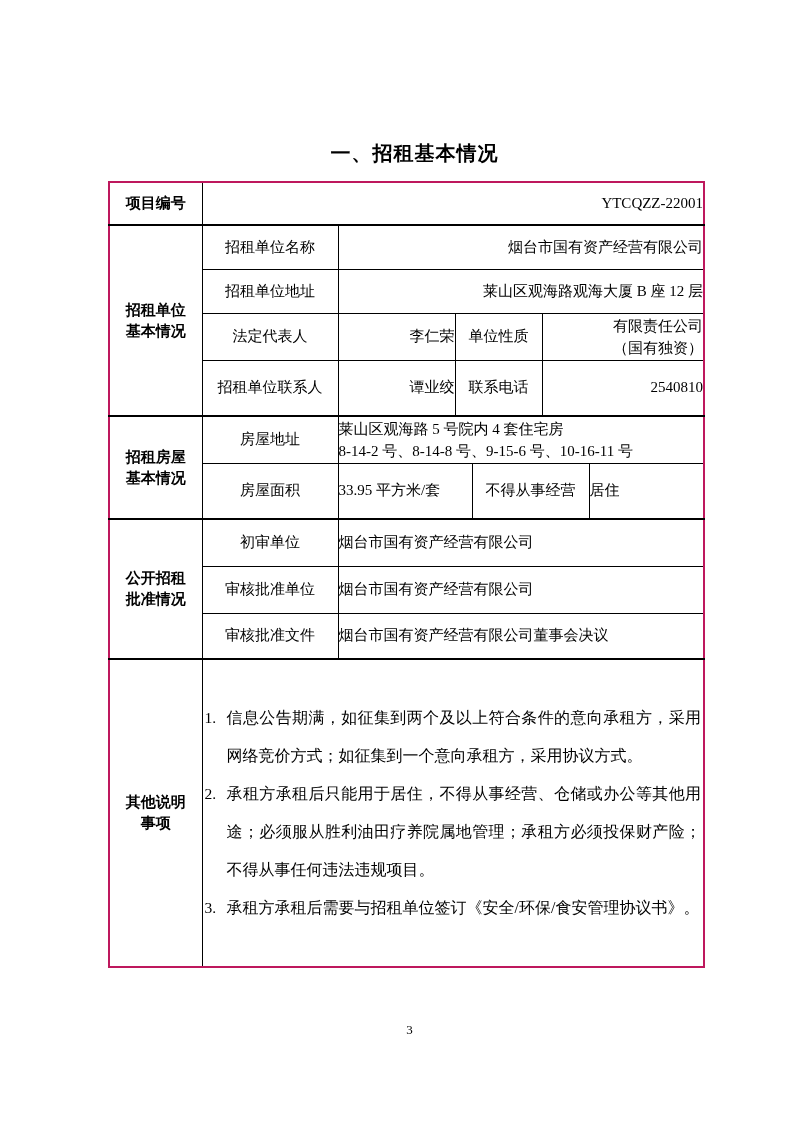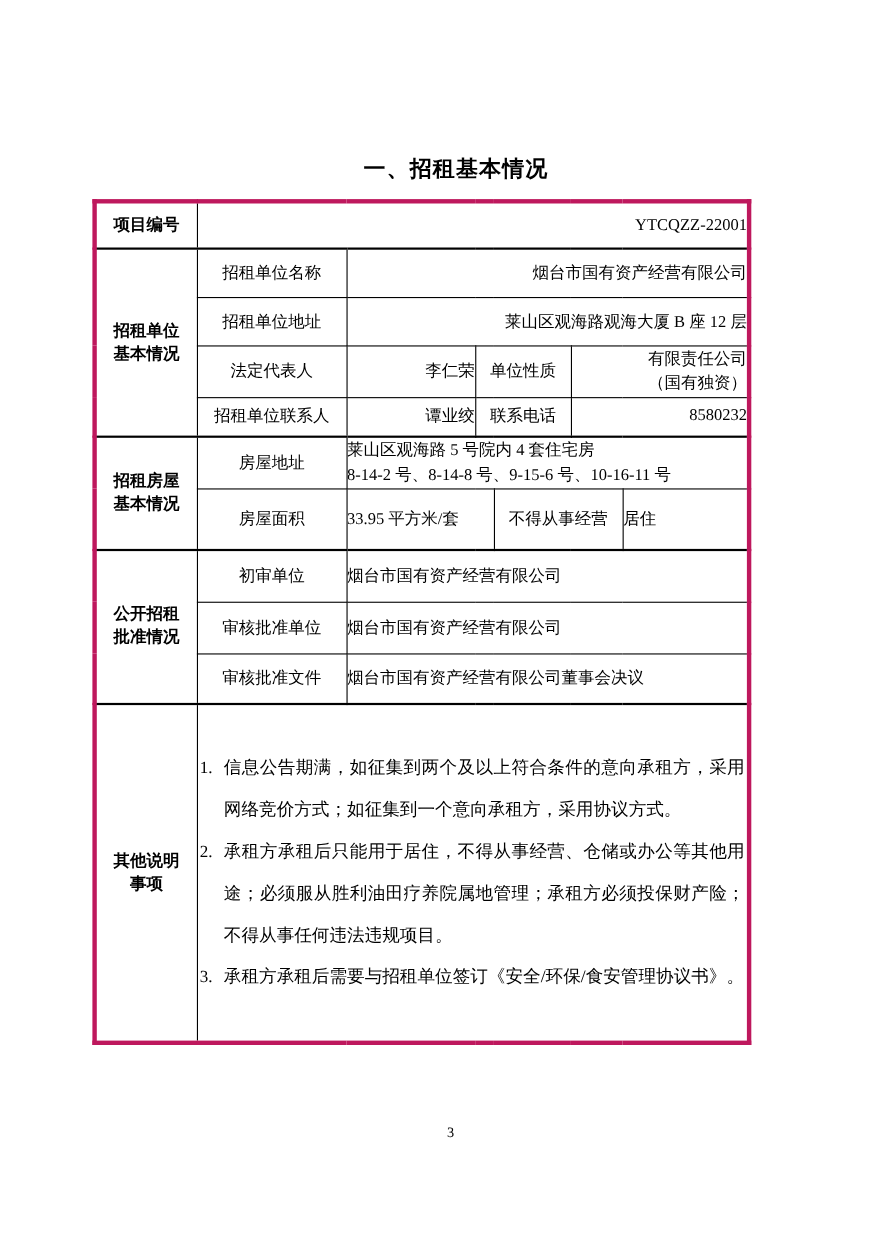--- a/index.html
+++ b/index.html
@@ -19,22 +19,22 @@
     text-align: center;
     font-size: 20px;
     font-weight: bold;
     letter-spacing: 1px;
     padding-left: 18px;
   }
   table.doc-table {
     border-collapse: collapse;
     table-layout: fixed;
     width: 595px;
-    margin: 14px 0 0 84px;
-    border: 4px solid #be185d;
+    margin: 14px 0 0 108px;
+    border: 2px solid #be185d;
     padding-left: 36px;
   }
   table.doc-table td {
     border: 1px solid #000000;
     font-size: 15px;
     padding: 0;
     vertical-align: middle;
     overflow: hidden;
   }
   tr.sec td { border-top: 2px solid #000000; }
@@ -106,25 +106,25 @@
     </tr>
     <tr style="height:47px">
       <td class="sub">法定代表人</td>
       <td class="val-c">李仁荣</td>
       <td colspan="2" class="sub">单位性质</td>
       <td colspan="2" class="val-c two-line">
         <span>有限责任公司</span><br>
         <span>（国有独资）</span>
       </td>
     </tr>
-    <tr style="height:36px">
+    <tr style="height:56px">
       <td class="sub">招租单位联系人</td>
       <td class="val-c">谭业绞</td>
       <td colspan="2" class="sub">联系电话</td>
-      <td colspan="2" class="val-c">8580232</td>
+      <td colspan="2" class="val-c">2540810</td>
     </tr>
 
     <tr class="sec" style="height:47px">
       <td rowspan="2" class="lbl">
         <span>招租房屋</span><br>
         <span>基本情况</span>
       </td>
       <td class="sub">房屋地址</td>
       <td colspan="5" class="val-l two-line">
         <span>莱山区观海路 5 号院内 4 套住宅房</span><br>

